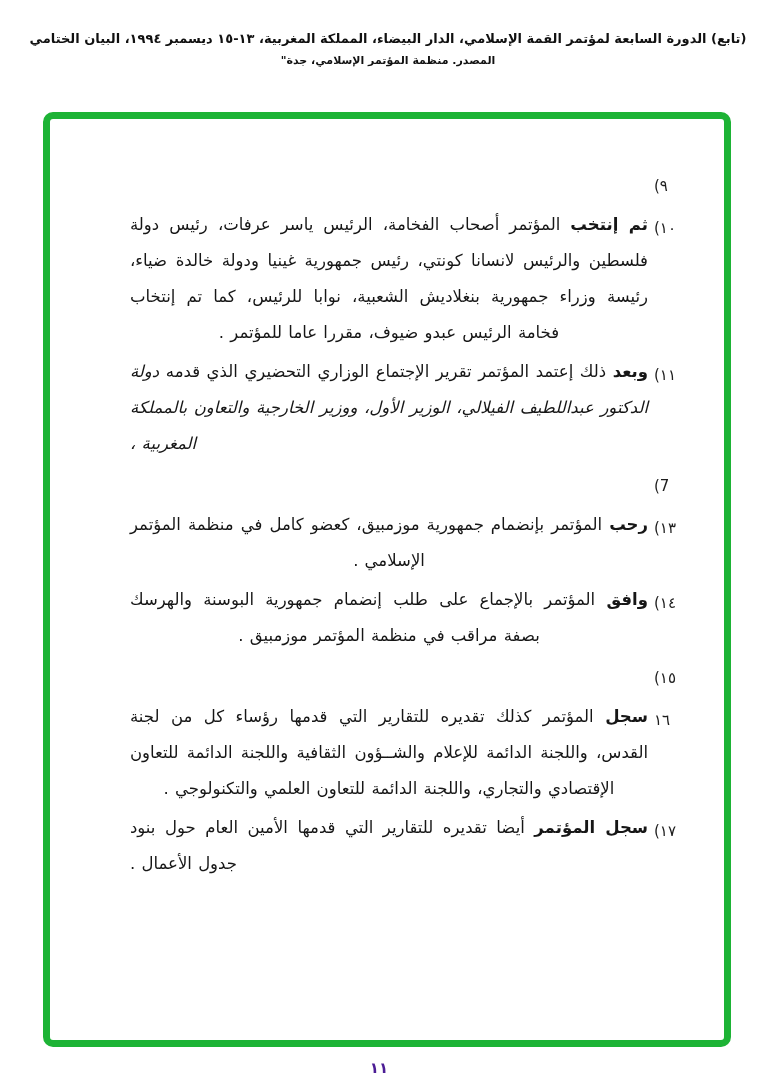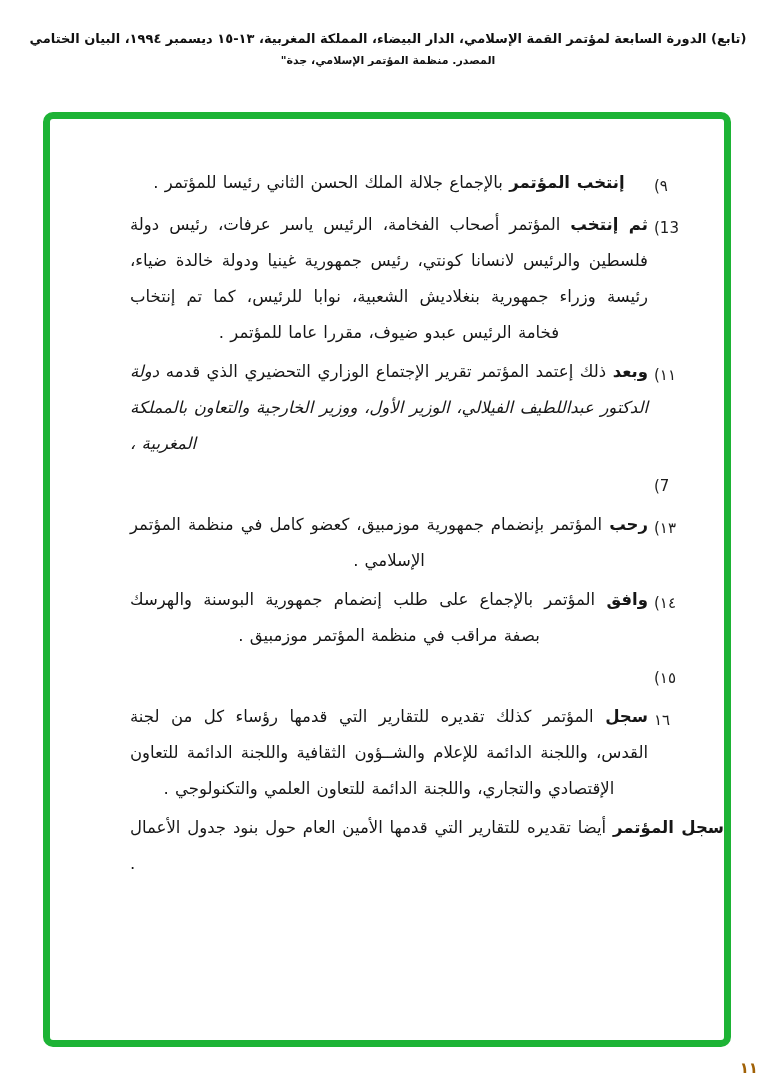--- a/index.html
+++ b/index.html
@@ -68,48 +68,44 @@
   }
   .text .lead { font-weight:bold; }
   .text .it  { font-style:italic; }
   .last-center { text-align-last:center; }
   .last-left   { text-align-last:left; }
 
   
   .page-number {
     position:absolute;
     bottom:14px; left:0; right:18px;
-    text-align:right;
+    text-align:center;
     font-size:15px; font-weight:bold;
-    color:#a16207;
+    color:#4c1d95;
   }
 </style>
 </head>
 <body>
 
 <div class="page">
 
   <div class="doc-header">
     <div class="doc-title">(تابع) الدورة السابعة لمؤتمر القمة الإسلامي، الدار البيضاء، المملكة المغربية، ١٣-١٥ ديسمبر ١٩٩٤، البيان الختامي</div>
     <div class="doc-source">المصدر.  منظمة المؤتمر الإسلامي، جدة"</div>
   </div>
 
   <div class="frame">
     <ol class="items">
 
       <li class="item">
         <span class="marker">(٩</span>
-        <p class="text last-center">
-          <b class="lead">إنتخب المؤتمر</b>
-          <span>بالإجماع جلالة الملك الحسن الثاني رئيسا للمؤتمر .</span>
-        </p>
       </li>
 
       <li class="item">
-        <span class="marker">(13</span>
+        <span class="marker">(١٠</span>
         <p class="text last-center">
           <b class="lead">ثم إنتخب</b>
           <span>المؤتمر أصحاب الفخامة، الرئيس ياسر عرفات، رئيس دولة فلسطين والرئيس لانسانا كونتي، رئيس جمهورية غينيا ودولة خالدة ضياء، رئيسة وزراء جمهورية بنغلاديش الشعبية، نوابا للرئيس، كما تم إنتخاب فخامة الرئيس عبدو ضيوف، مقررا عاما للمؤتمر .</span>
         </p>
       </li>
 
       <li class="item">
         <span class="marker">(١١</span>
         <p class="text last-left">
           <b class="lead">وبعد</b>
@@ -144,20 +140,21 @@
 
       <li class="item">
         <span class="marker">١٦</span>
         <p class="text last-center">
           <b class="lead">سجل</b>
           <span>المؤتمر كذلك تقديره للتقارير التي قدمها رؤساء كل من لجنة القدس، واللجنة الدائمة للإعلام والشــؤون الثقافية واللجنة الدائمة للتعاون الإقتصادي والتجاري، واللجنة الدائمة للتعاون العلمي والتكنولوجي .</span>
         </p>
       </li>
 
       <li class="item">
+        <span class="marker">(١٧</span>
         <p class="text last-left">
           <b class="lead">سجل المؤتمر</b>
           <span>أيضا تقديره للتقارير التي قدمها الأمين العام حول بنود جدول الأعمال .</span>
         </p>
       </li>
 
     </ol>
   </div>
 
   <div class="page-number">١١</div>

